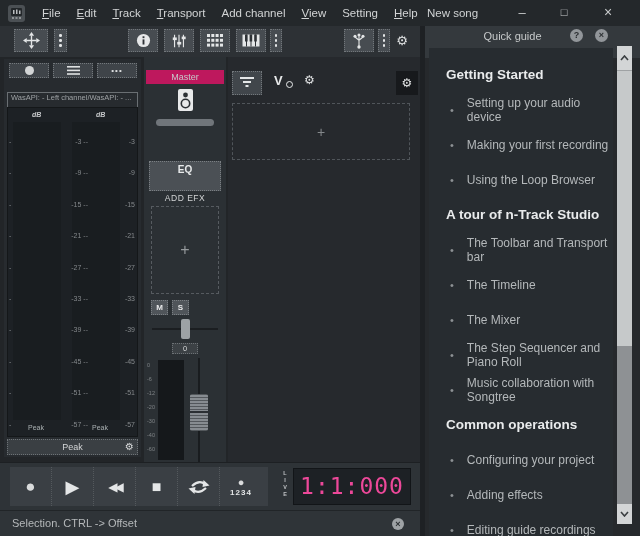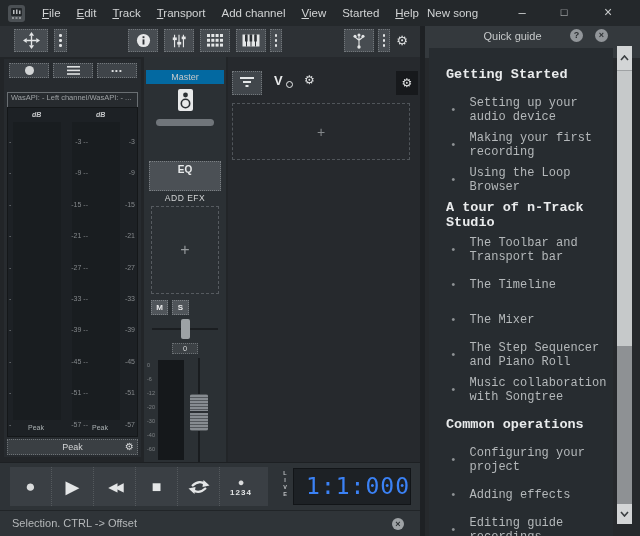--- a/index.html
+++ b/index.html
@@ -47,21 +47,21 @@
   .t0{top:30px}.t1{top:61px}.t2{top:93px}.t3{top:124px}.t4{top:156px}.t5{top:187px}.t6{top:218px}.t7{top:250px}.t8{top:281px}.t9{top:313px}
   .pk-lab{position:absolute;bottom:5px;font-size:7px;color:#aab0b2;}
   .pk1{left:20px;} .pk2{left:84px;}
   .peak-row{position:absolute;left:3px;right:3px;bottom:2px;height:16px;background:#3a3f43;border:1px dotted #6d7276;box-sizing:border-box;
             display:flex;align-items:center;}
   .peak-row .pklabel{flex:1;text-align:center;font-size:9px;color:#d3d5d6;}
   .peak-gear{position:absolute;right:3px;top:1px;font-size:10px;color:#d7d9da;font-family:"DejaVu Sans",sans-serif;}
 
   
   .master{position:absolute;left:144px;top:0;width:82px;height:405px;background:#2b3034;}
-  .m-head{position:absolute;left:2px;right:2px;top:13px;height:14px;background:#0369a1;
+  .m-head{position:absolute;left:2px;right:2px;top:13px;height:14px;background:#be185d;
           font-size:9px;color:#c7cacb;text-align:center;line-height:14px;}
   .m-speaker{position:absolute;left:0;right:0;top:31px;display:flex;justify-content:center;}
   .m-hslider{position:absolute;left:12px;top:62px;width:58px;height:7px;border-radius:4px;background:#70757a;}
   .m-eq{position:absolute;left:5px;right:5px;top:104px;height:30px;background:#4b5055;border:1px dotted #7a7f83;box-sizing:border-box;
         font-size:10px;font-weight:bold;color:#e8eaeb;text-align:center;line-height:16px;}
   .m-addefx{position:absolute;left:0;right:0;top:136px;font-size:8.5px;color:#d2d4d5;text-align:center;letter-spacing:.5px;}
   .m-efxzone{position:absolute;left:7px;right:7px;top:149px;height:88px;border:1px dashed #565b60;box-sizing:border-box;
              display:flex;align-items:center;justify-content:center;font-size:16px;color:#95999c;}
   .m-ms{position:absolute;left:7px;top:243px;display:flex;gap:4px;}
   .m-ms span{width:17px;height:15px;background:#50555a;border:1px dotted #7a7f83;box-sizing:border-box;
@@ -100,38 +100,38 @@
   .t-btn:last-child{border-right:none;}
   .g-rec{font-size:17px;line-height:17px;color:#d9dbdc;}
   .g-play{font-size:18px;line-height:18px;}
   .g-rew{font-size:12px;letter-spacing:-3px;line-height:12px;}
   .g-stop{font-size:16px;line-height:16px;}
   .g-cnt-dot{font-size:11px;line-height:10px;color:#d9dbdc;}
   .g-cnt-num{font-size:8px;font-weight:bold;letter-spacing:1px;margin-top:1px;}
   .t-live{position:absolute;left:281px;top:7px;font-size:5.5px;font-weight:bold;color:#c0c3c5;
           writing-mode:vertical-lr;text-orientation:upright;letter-spacing:1px;line-height:7px;}
   .t-time{position:absolute;left:293px;top:5px;width:118px;height:37px;background:#1d2125;border:1px solid #121518;box-sizing:border-box;
-          font-family:"DejaVu Sans Mono",monospace;font-size:23px;color:#3b82f6;text-align:right;line-height:35px;letter-spacing:1px;}
+          font-family:"DejaVu Sans Mono",monospace;font-size:23px;color:#ec4899;text-align:center;line-height:35px;letter-spacing:1px;}
 
   
   .statusbar{position:absolute;left:0;top:510px;width:420px;height:26px;background:#2f3438;border-top:1px solid #212528;}
   .st-text{position:absolute;left:12px;top:0;font-size:11px;color:#b5b8ba;line-height:25px;}
   .st-close{position:absolute;left:392px;top:7px;width:12px;height:12px;border-radius:50%;background:#9ea2a5;
             color:#2b2f32;font-size:9px;font-weight:bold;text-align:center;line-height:12px;}
 
   
   .quickguide{position:absolute;left:420px;top:26px;width:220px;height:510px;background:#26292c;border-left:5px solid #1e2124;box-sizing:border-box;}
   .qg-inner{position:absolute;left:0;top:0;right:0;bottom:0;}
   .qg-head{position:absolute;left:0;top:0;right:0;height:32px;background:#34393d;}
   .qg-title{position:absolute;left:0;right:40px;text-align:center;font-size:11px;color:#c6c9ca;line-height:20px;}
   .qg-circle{position:absolute;top:3px;width:13px;height:13px;border-radius:50%;background:#92969a;
              color:#2b2f32;font-size:9px;font-weight:bold;text-align:center;line-height:13px;}
   .qg-help{left:145px;} .qg-close{left:170px;}
   .qg-card{position:absolute;left:4px;top:22px;width:184px;height:488px;background:#272c30;padding-top:9px;box-sizing:border-box;overflow:hidden;}
-  .qg-entry{height:35px;display:flex;align-items:center;padding-left:17px;font-family:Liberation Mono, monospace;}
+  .qg-entry{height:35px;display:flex;align-items:center;padding-left:17px;}
   .qg-entry.head{font-size:13.5px;font-weight:bold;color:#e9ebec;}
   .qg-entry.item{font-size:12px;color:#b4b8ba;}
   .qg-bullet{color:#8d9194;font-size:11px;margin-right:13px;margin-left:4px;}
   .qg-scroll{position:absolute;left:192px;top:20px;width:15px;bottom:0;background:#26292c;}
   .sc-up{position:absolute;left:0;top:0;width:15px;height:24px;background:#d3d5d6;display:flex;align-items:center;justify-content:center;}
   .sc-thumb{position:absolute;left:0;top:24px;width:15px;height:276px;background:#c6c9ca;border-top:1px solid #9fa2a4;box-sizing:border-box;}
   .sc-track{position:absolute;left:0;top:300px;width:15px;height:158px;background:#8e9194;}
   .sc-down{position:absolute;left:0;top:458px;width:15px;height:20px;background:#d3d5d6;display:flex;align-items:center;justify-content:center;}
 </style>
 </head>
@@ -151,21 +151,21 @@
           <rect x="8" y="9" width="2" height="2" fill="#8d9194"></rect>
         </svg>
     </span>
     <span class="menu">
       <span class="menu-item accel">File</span>
       <span class="menu-item accel">Edit</span>
       <span class="menu-item accel">Track</span>
       <span class="menu-item accel">Transport</span>
       <span class="menu-item">Add channel</span>
       <span class="menu-item accel">View</span>
-      <span class="menu-item">Started</span>
+      <span class="menu-item">Setting</span>
       <span class="menu-item accel">Help</span>
     </span>
     <span class="win-title">New song</span>
     <span class="winctl wc-min">–</span>
     <span class="winctl wc-max">□</span>
     <span class="winctl wc-close">×</span>
   </div>
 
   <div class="toolbar tex">
     <span class="tb-btn" style="left:14px;width:34px;">

